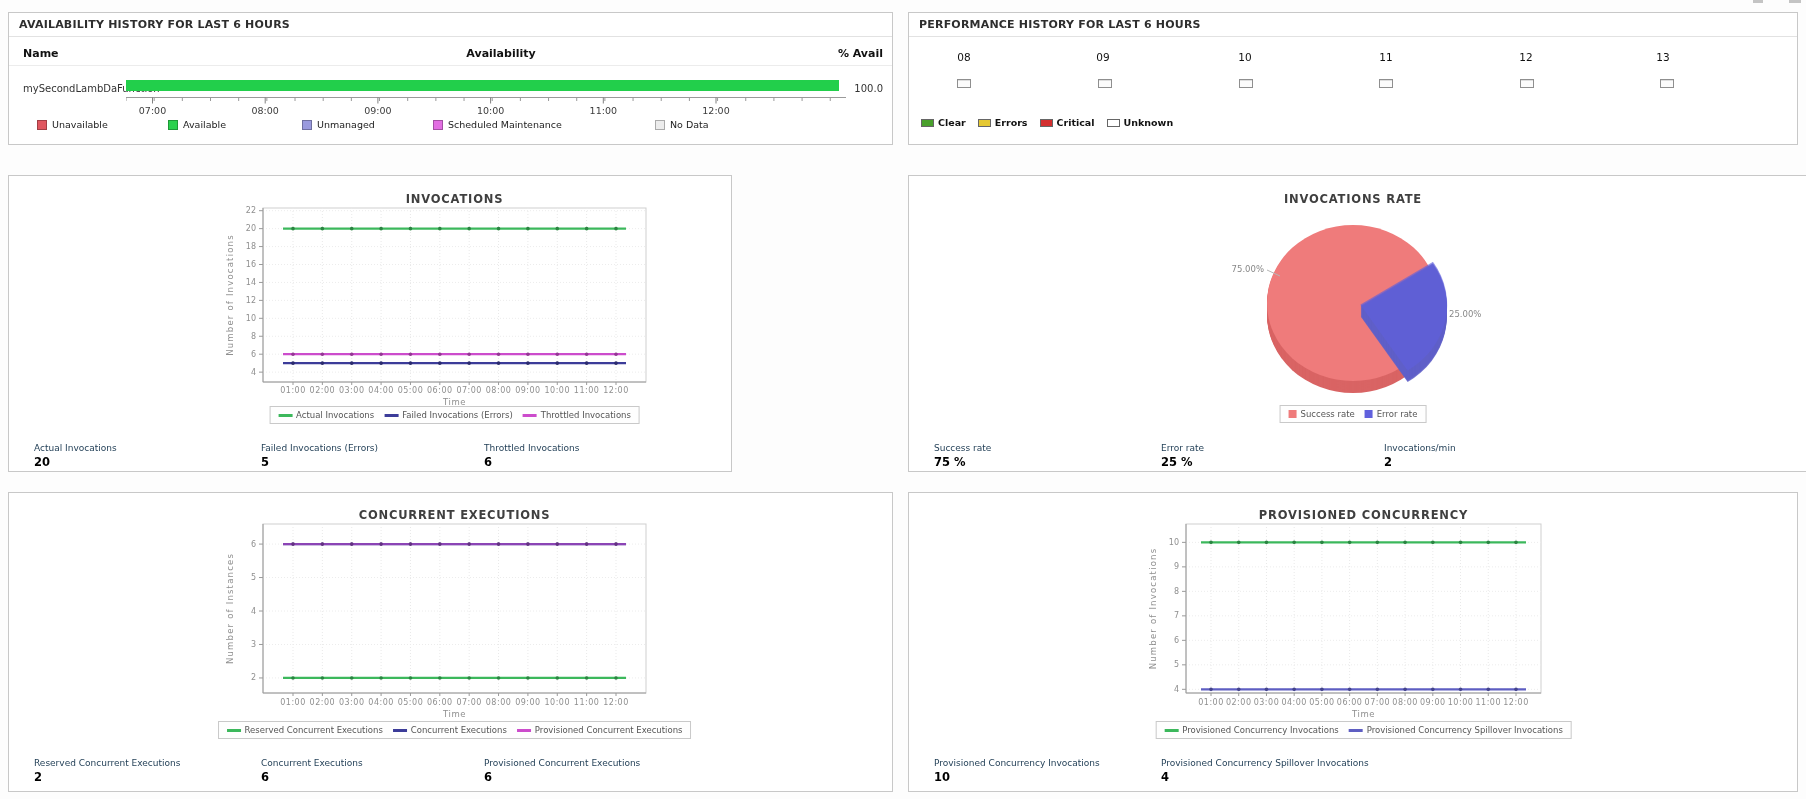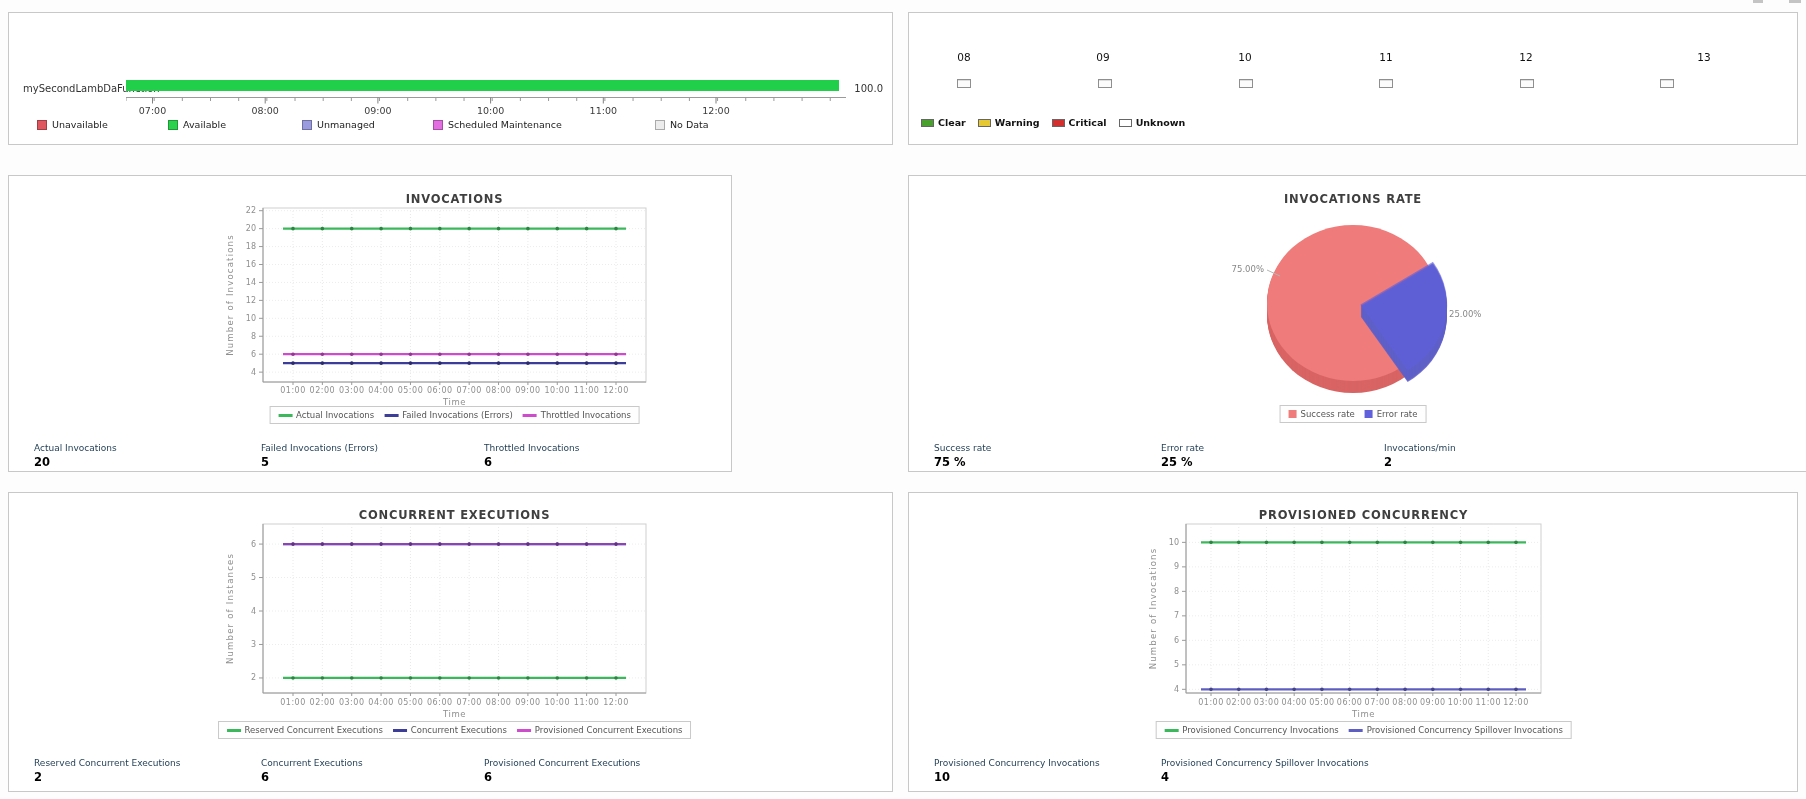--- a/index.html
+++ b/index.html
@@ -46,20 +46,28 @@
 </style>
 </head>
 <body>
 
 <div class="page">
 
   <div class="chrome-frag" style="left:1753px;width:10px;"></div>
   <div class="chrome-frag" style="left:1789px;width:12px;"></div>
 
   <div class="panel" id="panel-availability" style="left:8px;top:12px;width:885px;height:133px;">
+    <div class="panel-header">
+      <span class="title">AVAILABILITY HISTORY FOR LAST 6 HOURS</span>
+    </div>
+    <div class="colrow">
+      <span class="c-name">Name</span>
+      <span class="c-avail">Availability</span>
+      <span class="c-pct">% Avail</span>
+    </div>
     <span class="mon-name">mySecondLambDaFunction</span>
     <div class="avail-bar" style="background: rgb(34, 207, 75);"></div>
     <span class="pct-val">100.0</span>
     <div class="axis-host" id="avail-axis"><svg width="728" height="26">
           <line x1="0" y1="4.5" x2="720" y2="4.5" stroke="#9a9a9a"></line>
           <line x1="0" y1="4.5" x2="0" y2="8" stroke="#9a9a9a"></line>
           <line x1="28.17" y1="4.5" x2="28.17" y2="8" stroke="#9a9a9a"></line>
           <line x1="56.34" y1="4.5" x2="56.34" y2="8" stroke="#9a9a9a"></line>
           <line x1="84.51" y1="4.5" x2="84.51" y2="8" stroke="#9a9a9a"></line>
           <line x1="112.68" y1="4.5" x2="112.68" y2="8" stroke="#9a9a9a"></line>
@@ -113,40 +121,43 @@
       <div class="leg-sq" style="background: rgb(226, 110, 226);"></div>
       <span>Scheduled Maintenance</span>
       </div>
     <div class="leg-item" style="left:646px">
       <div class="leg-sq" style="background: rgb(236, 236, 236);"></div>
       <span>No Data</span>
       </div>
   </div>
 
   <div class="panel" id="panel-performance" style="left:908px;top:12px;width:890px;height:133px;">
+    <div class="panel-header">
+      <span class="title">PERFORMANCE HISTORY FOR LAST 6 HOURS</span>
+    </div>
     <span class="hour-cell" style="left:-15px">08</span>
     <span class="hour-cell" style="left:124px">09</span>
     <span class="hour-cell" style="left:266px">10</span>
     <span class="hour-cell" style="left:407px">11</span>
     <span class="hour-cell" style="left:547px">12</span>
-    <span class="hour-cell" style="left:725px">13</span>
+    <span class="hour-cell" style="left:684px">13</span>
     <div class="status-box" style="left:48px"></div>
     <div class="status-box" style="left:189px"></div>
     <div class="status-box" style="left:330px"></div>
     <div class="status-box" style="left:470px"></div>
     <div class="status-box" style="left:611px"></div>
     <div class="status-box" style="left:751px"></div>
     <div class="perf-legend">
       <div class="pl-item">
         <div class="pl-sq" style="background: rgb(73, 160, 44);"></div>
         <span>Clear</span>
         </div>
       <div class="pl-item">
         <div class="pl-sq" style="background: rgb(229, 200, 50);"></div>
-        <span>Warning</span>
+        <span>Errors</span>
         </div>
       <div class="pl-item">
         <div class="pl-sq" style="background: rgb(211, 47, 47);"></div>
         <span>Critical</span>
         </div>
       <div class="pl-item">
         <div class="pl-sq" style="background: rgb(255, 255, 255);"></div>
         <span>Unknown</span>
         </div>
     </div>

